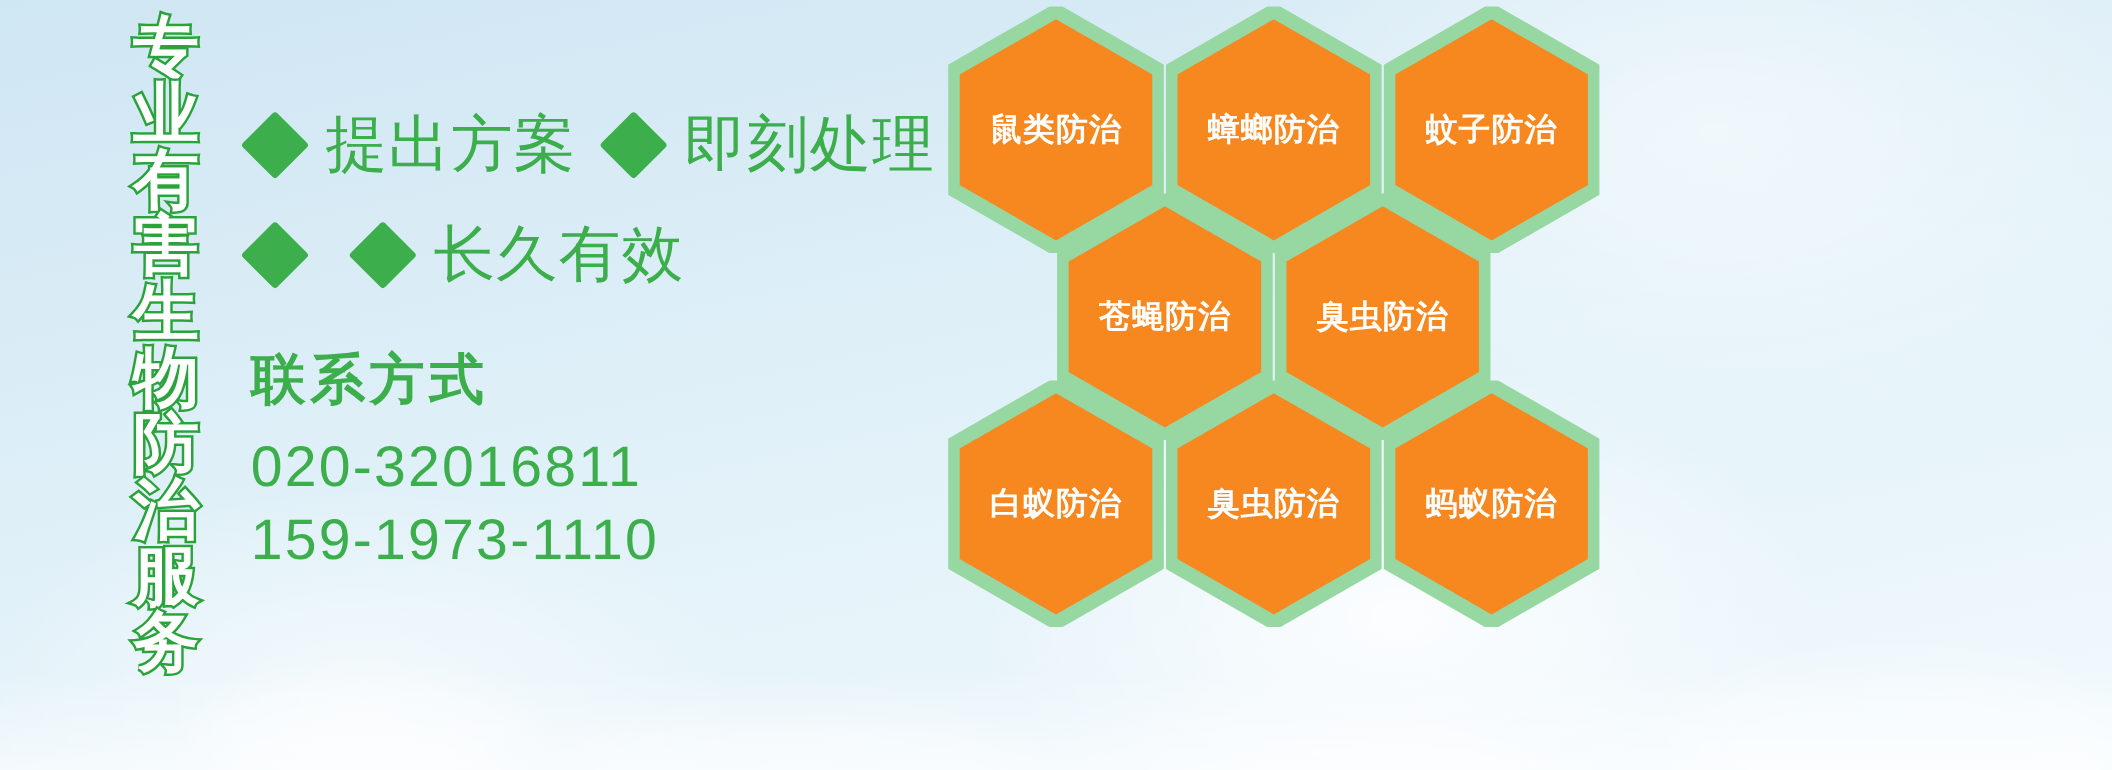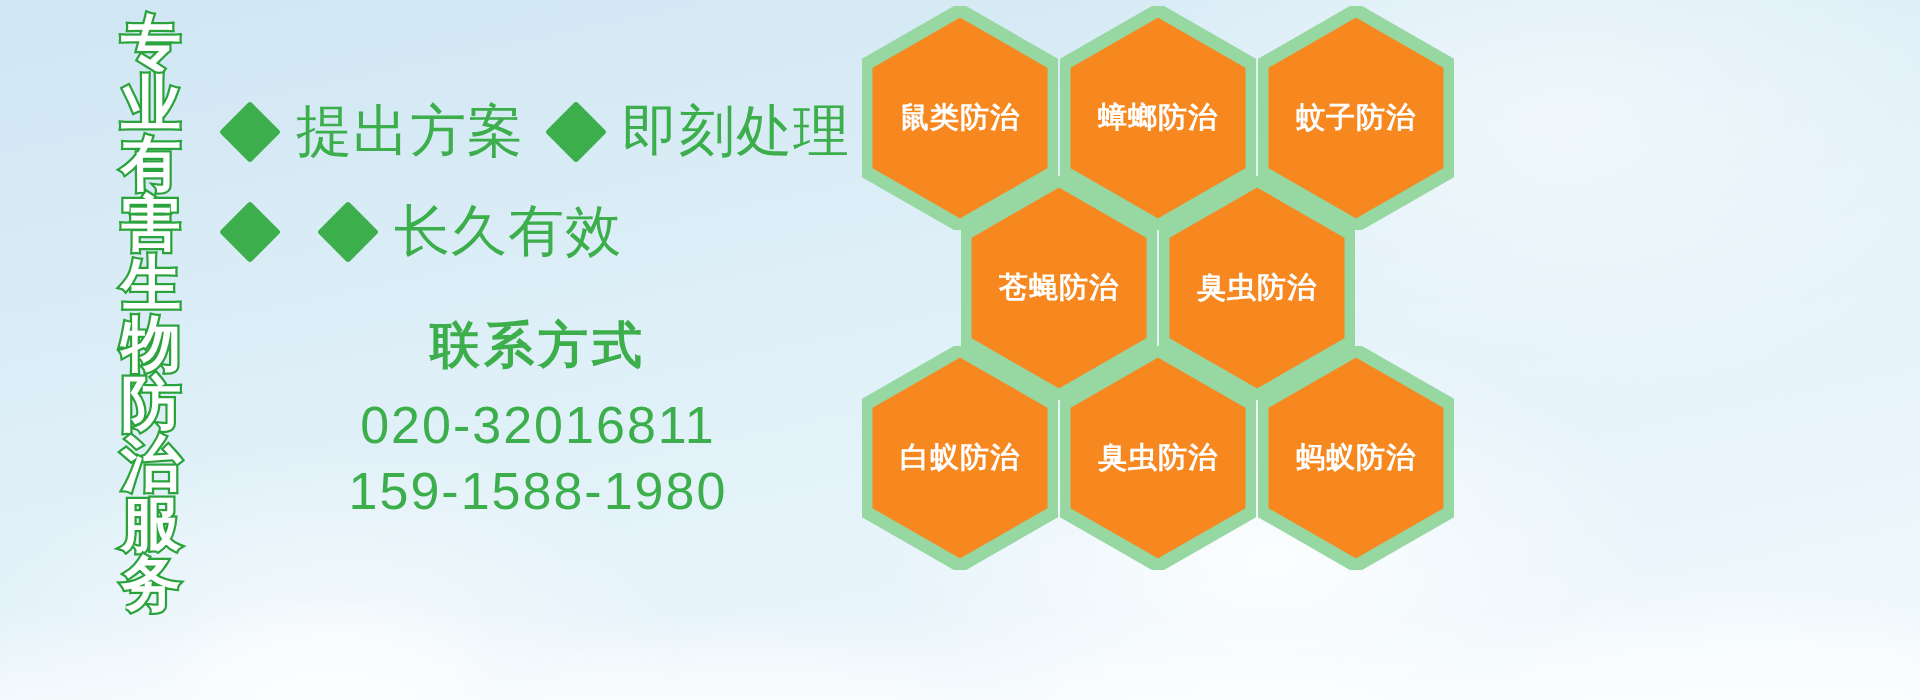--- a/index.html
+++ b/index.html
@@ -47,21 +47,21 @@
     transform:rotate(45deg);flex:0 0 auto;border-radius:3px;
   }
   .featlbl{
     font-size:56px;font-weight:normal;color:#3cae4c;
     letter-spacing:1px;white-space:nowrap;
   }
   .gap-a{width:24px;flex:0 0 auto;}
   .gap-b{width:30px;flex:0 0 auto;}
 
   
-  #contact{position:absolute;left:228px;top:310px;width:620px;text-align:center;}
+  #contact{position:absolute;left:228px;top:310px;width:620px;}
   #contact .ctitle{
     font-size:50px;font-weight:bold;color:#3cae4c;letter-spacing:4px;
     line-height:70px;margin:0 0 12px 0;
   }
   #contact .phone{
     font-size:52px;color:#3cae4c;letter-spacing:2px;line-height:66px;
     font-weight:400;
   }
 
   
@@ -115,21 +115,21 @@
       <span class="gap-b"></span>
       <span class="dia"></span>
       <span class="gap-a"></span>
       <span class="featlbl">长久有效</span>
     </div>
   </div>
 
   <div id="contact">
     <div class="ctitle">联系方式</div>
     <div class="phone">020-32016811</div>
-    <div class="phone">159-1588-1980</div>
+    <div class="phone">159-1973-1110</div>
   </div>
 
   <div id="comb">
 
     <div class="hexwrap" style="left:0px;top:6px;text-decoration:underline;">
       <svg viewBox="0 0 196 224" preserveAspectRatio="none" aria-hidden="true">
         <polygon points="98,4 192,58 192,166 98,220 4,166 4,58" fill="#f7871f" stroke="#96d7a2" stroke-width="13"></polygon>
       </svg>
       <div class="hexlbl">鼠类防治</div>
     </div>

